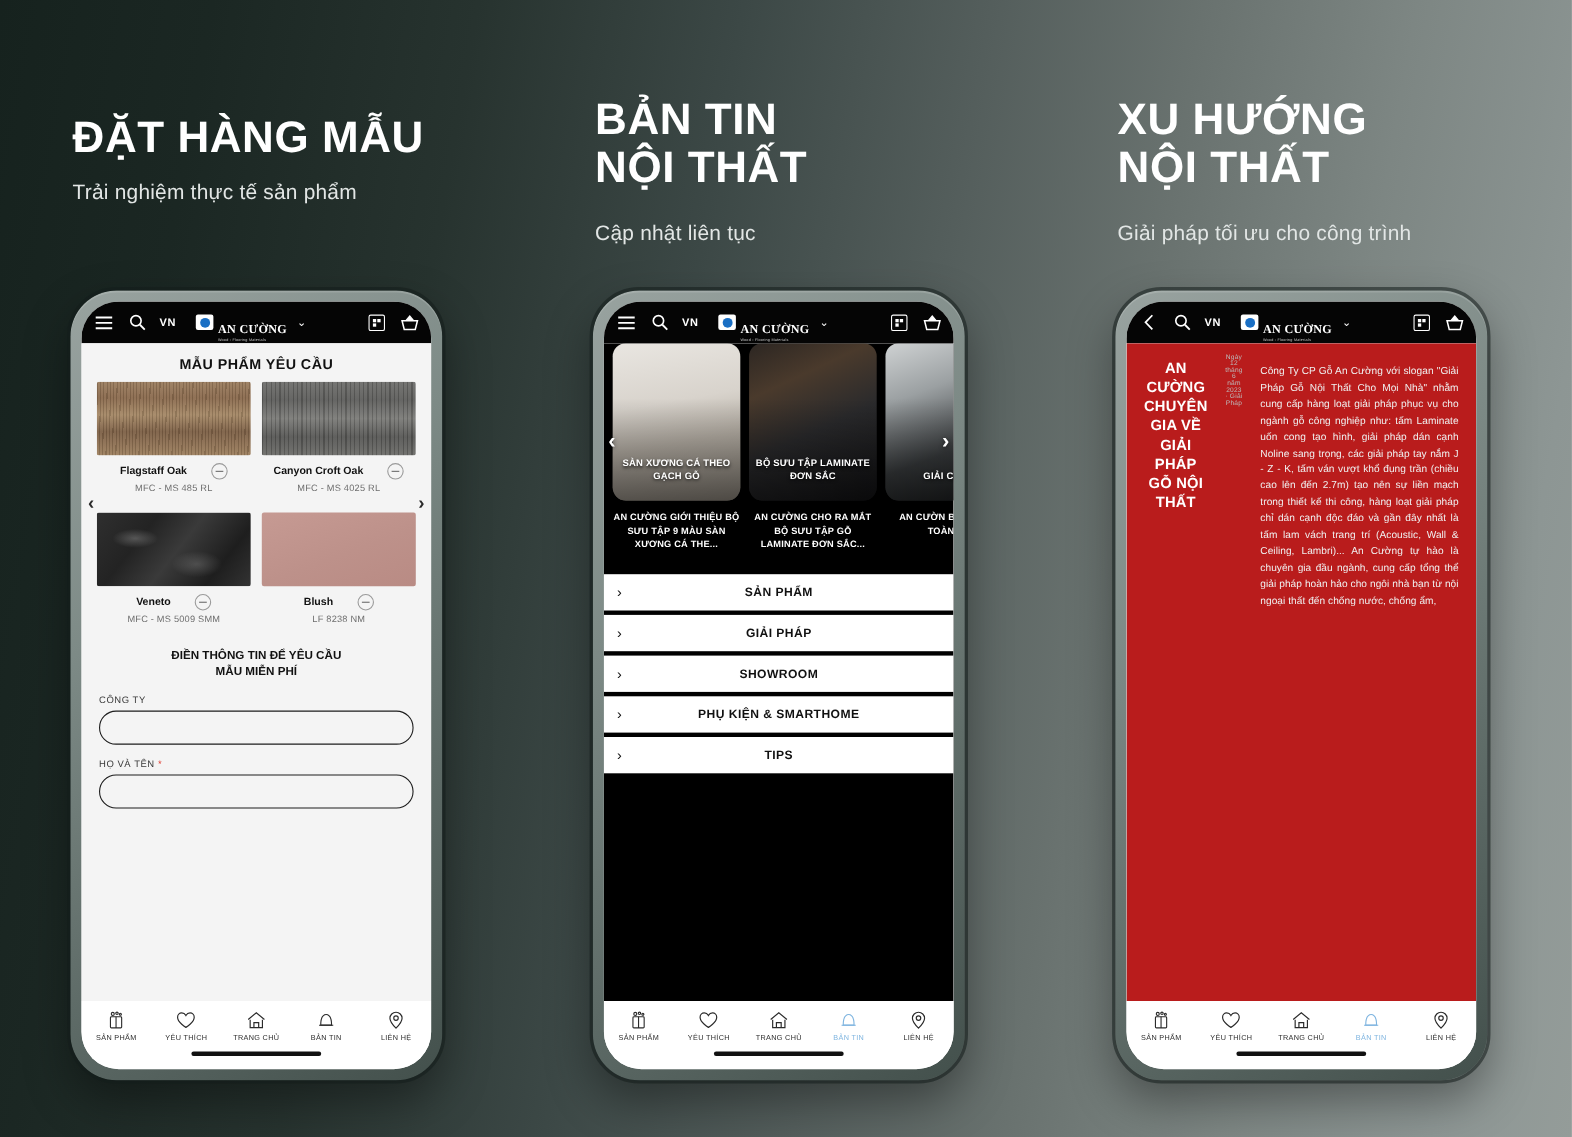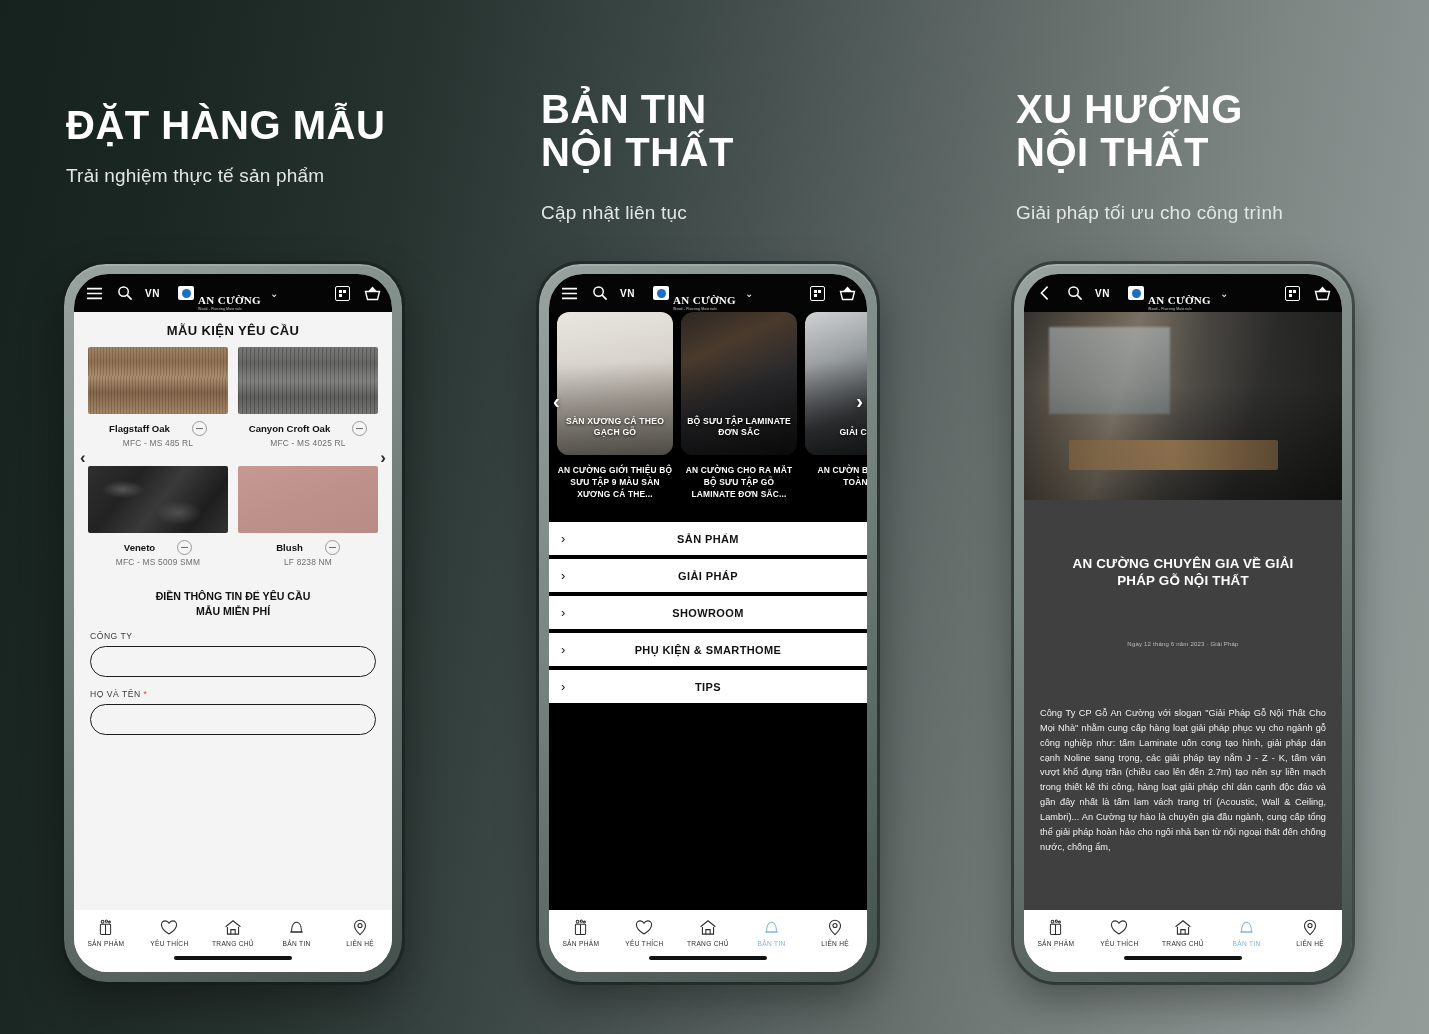--- a/index.html
+++ b/index.html
@@ -186,21 +186,21 @@
     background:#fff; height:33px; margin-bottom:4px;
     display:flex; align-items:center; padding:0 12px; position:relative;
   }
   .menu-item .mi-chev { font-size:13px; color:#111; font-weight:500; }
   .menu-item .mi-label {
     position:absolute; left:0; right:0; text-align:center;
     font-size:11px; font-weight:700; color:#111; letter-spacing:.4px;
   }
 
   
-  .p3 { background:#404040; height:100%; display:flex; flex-direction:column;gap:41px; }
+  .p3 { background:#b91c1c; height:100%; display:flex; flex-direction:row; }
   .hero {
     height:188px;
     background:
       linear-gradient(180deg, rgba(0,0,0,.15) 0%, rgba(0,0,0,.05) 40%, rgba(0,0,0,.45) 100%),
       linear-gradient(105deg,#3b3a36 0%,#6b6153 18%,#8d8273 32%,#55524c 50%,#30302e 70%,#1d1d1c 100%);
     position:relative; overflow:hidden;
   }
   .hero::before{
     content:""; position:absolute; left:8%; top:8%; width:38%; height:46%;
     background:linear-gradient(180deg,#b9c3c8 0%,#7d8a90 100%); opacity:.55;
@@ -290,21 +290,21 @@
           <svg class="icon-svg" width="17" height="15" viewBox="0 0 17 15">
               <path d="M1.5 5.5h14l-2 8h-10z" fill="none" stroke="#fff" stroke-width="1.4"></path>
               <path d="M5 5.5L8.5 1.4 12 5.5" fill="#fff" stroke="#fff" stroke-width="1.2"></path>
             </svg>
         </span>
       </span>
     </div>
 
     <div class="body">
       <div class="p1">
-        <div class="p1-title">MẪU KIỆN YÊU CẦU</div>
+        <div class="p1-title">MẪU PHẨM YÊU CẦU</div>
 
         <div class="sample-grid">
           <div class="sample">
             <div class="swatch sw-flagstaff"></div>
             <div class="sample-row">
               <span class="sample-name">Flagstaff Oak</span>
               <span class="minus-btn">
                   <span></span>
                 </span>
             </div>

